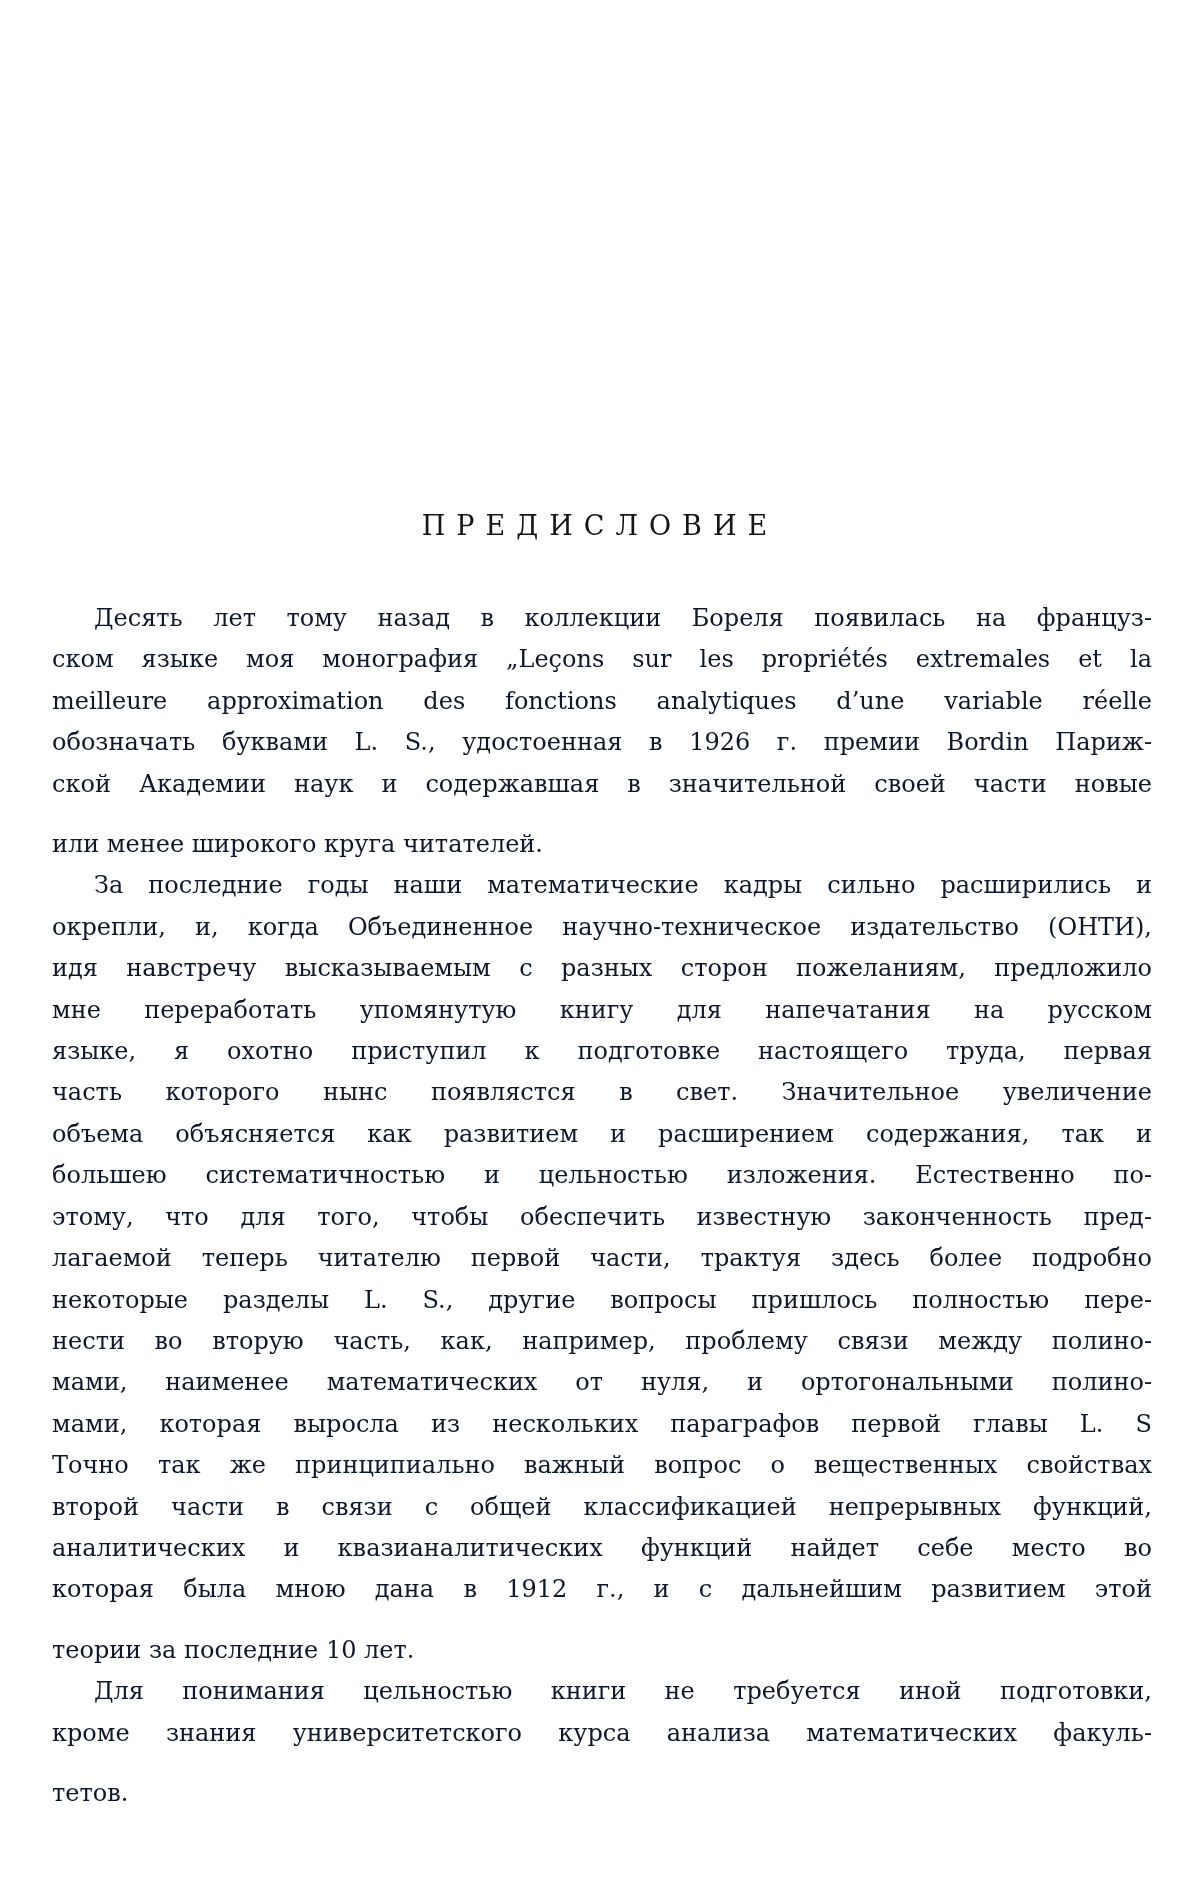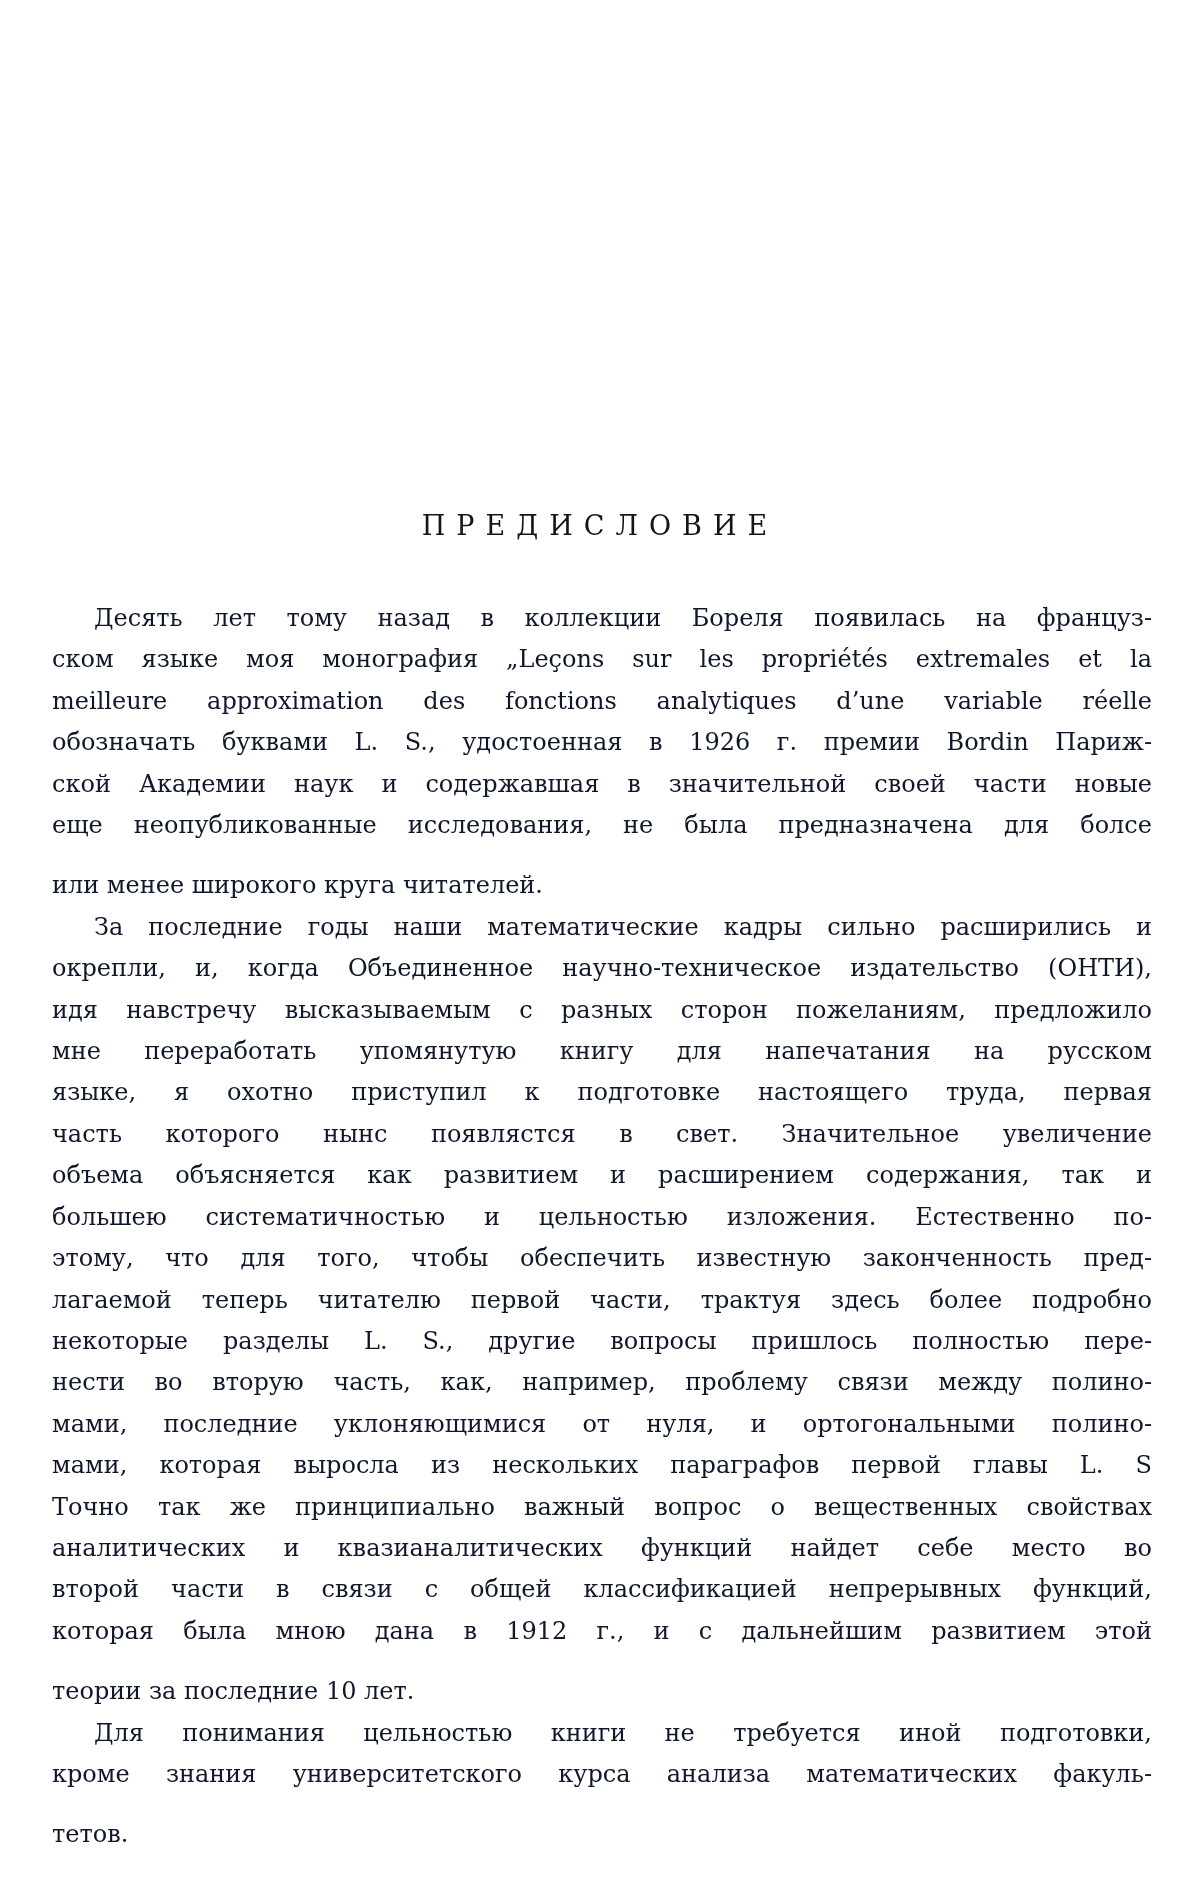--- a/index.html
+++ b/index.html
@@ -64,42 +64,41 @@
   <h1 class="title">ПРЕДИСЛОВИЕ</h1>
 
   <div class="body-text">
 
     <div class="para">
       <div class="line">Десять лет тому назад в коллекции Бореля появилась на француз-</div>
       <div class="line">ском языке моя монография „Leçons sur les propriétés extremales et la</div>
       <div class="line">meilleure approximation des fonctions analytiques d’une variable réelle</div>
       <div class="line">обозначать буквами L. S., удостоенная в 1926 г. премии Bordin Париж-</div>
       <div class="line">ской Академии наук и содержавшая в значительной своей части новые</div>
-      <div class="line">еще неопубликованные исследования, не была предназначена для болсе</div>
       <div class="line">или менее широкого круга читателей.</div>
     </div>
 
     <div class="para">
       <div class="line">За последние годы наши математические кадры сильно расширились и</div>
       <div class="line">окрепли, и, когда Объединенное научно-техническое издательство (ОНТИ),</div>
       <div class="line">идя навстречу высказываемым с разных сторон пожеланиям, предложило</div>
       <div class="line">мне переработать упомянутую книгу для напечатания на русском</div>
       <div class="line">языке, я охотно приступил к подготовке настоящего труда, первая</div>
       <div class="line">часть которого нынс появлястся в свет. Значительное увеличение</div>
       <div class="line">объема объясняется как развитием и расширением содержания, так и</div>
       <div class="line">большею систематичностью и цельностью изложения. Естественно по-</div>
       <div class="line">этому, что для того, чтобы обеспечить известную законченность пред-</div>
       <div class="line">лагаемой теперь читателю первой части, трактуя здесь более подробно</div>
       <div class="line">некоторые разделы L. S., другие вопросы пришлось полностью пере-</div>
       <div class="line">нести во вторую часть, как, например, проблему связи между полино-</div>
-      <div class="line">мами, последние уклоняющимися от нуля, и ортогональными полино-</div>
+      <div class="line">мами, наименее математических от нуля, и ортогональными полино-</div>
       <div class="line">мами, которая выросла из нескольких параграфов первой главы L. S</div>
       <div class="line">Точно так же принципиально важный вопрос о вещественных свойствах</div>
+      <div class="line">второй части в связи с общей классификацией непрерывных функций,</div>
       <div class="line">аналитических и квазианалитических функций найдет себе место во</div>
-      <div class="line">второй части в связи с общей классификацией непрерывных функций,</div>
       <div class="line">которая была мною дана в 1912 г., и с дальнейшим развитием этой</div>
       <div class="line">теории за последние 10 лет.</div>
     </div>
 
     <div class="para">
       <div class="line">Для понимания цельностью книги не требуется иной подготовки,</div>
       <div class="line">кроме знания  университетского курса анализа математических факуль-</div>
       <div class="line">тетов.</div>
     </div>
 

